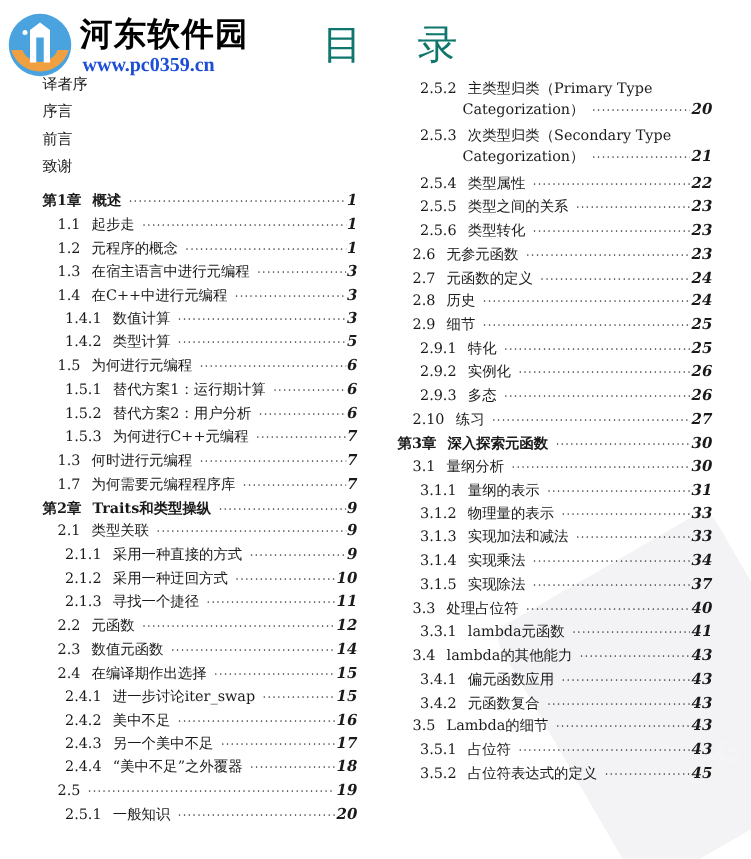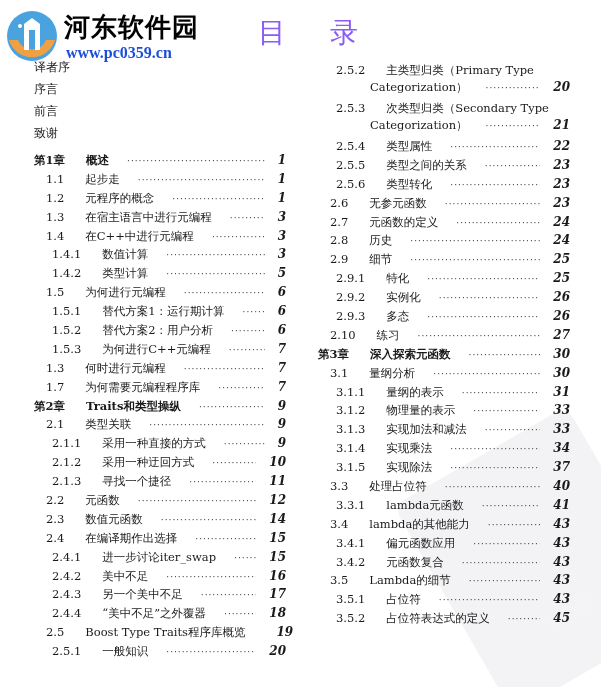--- a/index.html
+++ b/index.html
@@ -13,29 +13,29 @@
   .logo-name {
     position:absolute; left:60px; top:6px; font-size:26px; font-weight:bold;
     color:#000000; letter-spacing:1px;
     font-family:"DejaVu Sans","Liberation Sans",sans-serif; white-space:nowrap;
   }
   .logo-url {
     position:absolute; left:62px; top:40px; font-size:16px; font-weight:bold;
     color:#1d4ed8; font-family:"Liberation Serif","DejaVu Serif",serif; white-space:nowrap;
   }
   .page-title {
-    position:absolute; left:258px; top:14px; font-size:28px; letter-spacing:44px;
-    font-family:"DejaVu Sans","Liberation Sans",sans-serif; color:#8b5cf6; white-space:nowrap;
+    position:absolute; left:258px; top:14px; font-size:32px; letter-spacing:44px;
+    font-family:"DejaVu Sans","Liberation Sans",sans-serif; color:#0f766e; white-space:nowrap;
   }
   .front { position:absolute; left:34px; top:56px; font-size:12px; line-height:22px; }
   .front div { white-space:nowrap; }
   .col { position:absolute; font-size:11.5px; }
   .col-left { left:34px; top:153px; width:252px; }
   .col-right { left:318px; top:63px; width:252px; }
-  .entry { display:flex; align-items:baseline; height:18.9px; white-space:nowrap;gap:12px; }
+  .entry { display:flex; align-items:baseline; height:18.9px; white-space:nowrap; }
   .entry .num { flex:0 0 auto; }
   .entry .ttl { flex:0 0 auto; margin-left:9px; }
   .entry .dots {
     flex:1 1 auto; overflow:hidden; margin:0 1px 0 6px; color:#333;
     font-size:9px; letter-spacing:1px;
   }
   .entry .dots::before { content:"································································································"; }
   .entry .pg { flex:0 0 auto; font-style:italic; font-weight:bold; font-size:12px; }
   .entry.chap .num, .entry.chap .ttl { font-weight:bold; }
   .entry.wrap { height:17px; }
@@ -224,21 +224,20 @@
       <span class="pg">17</span>
     </div>
     <div class="entry l2">
       <span class="num">2.4.4</span>
       <span class="ttl">“美中不足”之外覆器</span>
       <span class="dots"></span>
       <span class="pg">18</span>
     </div>
     <div class="entry l1">
       <span class="num">2.5</span>
-      <span class="ttl">Boost Type Traits程序库概览</span>
       <span class="dots"></span>
       <span class="pg">19</span>
     </div>
     <div class="entry l2">
       <span class="num">2.5.1</span>
       <span class="ttl">一般知识</span>
       <span class="dots"></span>
       <span class="pg">20</span>
     </div>
   </div>

